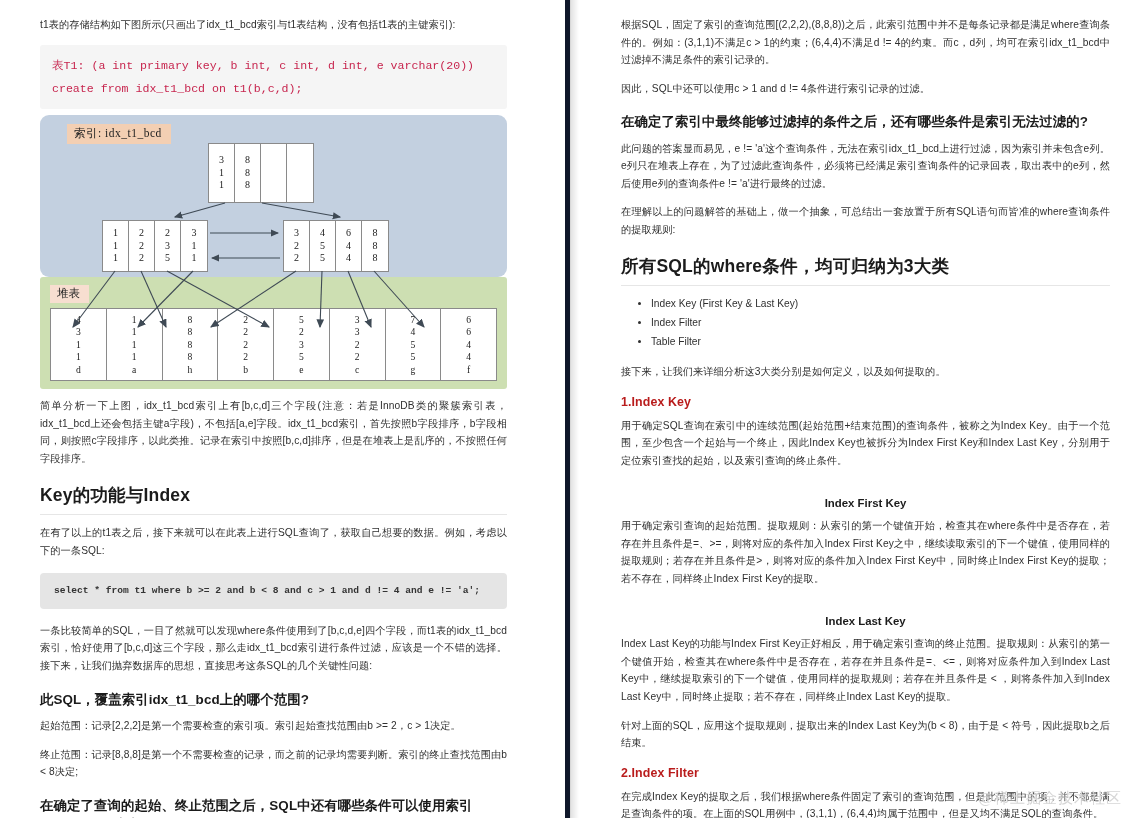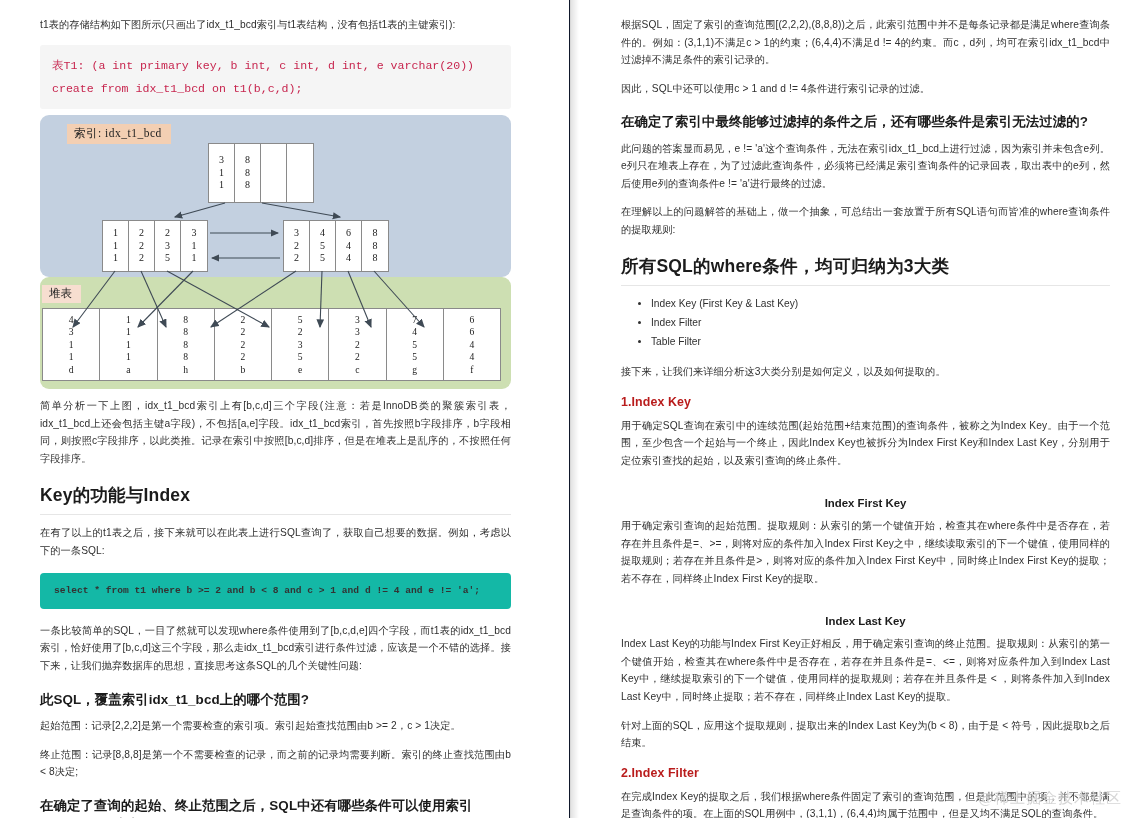--- a/index.html
+++ b/index.html
@@ -22,21 +22,21 @@
   .page {
     background: #ffffff;
     height: 818px;
     box-sizing: border-box;
     overflow: hidden;
     position: relative;
   }
   .page-left {
     width: 570px;
     padding: 16px 58px 0 40px;
-    border-right: 1px solid #0f172a;
+    border-right: 5px solid #0f172a;
   }
   .gutter {
     width: 0px;
   }
   .page-right {
     width: 570px;
     padding: 16px 30px 0 50px;
     border-left: 1px solid #d8d8d8;
     box-shadow: inset 3px 0 0 #ffffff;
   }
@@ -95,21 +95,21 @@
     padding: 9px 12px;
     margin: 9px 0 6px 0;
     font-family: "Liberation Mono", "DejaVu Sans Mono", monospace;
     font-size: 11.6px;
     color: #c7254e;
     line-height: 2.0;
     white-space: pre;
     overflow: hidden;
   }
   .sql-block {
-    background: #14b8a6;
+    background: #e5e5e5;
     border-radius: 4px;
     padding: 11px 14px;
     margin: 13px 0 13px 0;
     font-family: "Liberation Mono", "DejaVu Sans Mono", monospace;
     font-size: 9.6px;
     line-height: 1.5;
     color: #333333;
     font-weight: bold;
     overflow: hidden;
     white-space: nowrap;
@@ -132,22 +132,22 @@
     display: inline-block;
     background: #f3cfb3;
     color: #222;
     font-family: "Liberation Serif", "DejaVu Serif", serif;
     font-size: 11.5px;
     padding: 2px 9px 3px 7px;
     letter-spacing: 0.5px;
   }
   .heap-panel {
     background: #cddfb2;
-    border-radius: 9px;
-    padding: 6px 10px 8px 2px;
+    border-radius: 3px;
+    padding: 6px 10px 8px 10px;
     margin-top: 0px;
     position: relative;
   }
   .heap-tag {
     display: inline-block;
     background: #f7ded0;
     color: #222;
     font-family: "Liberation Serif", "DejaVu Serif", serif;
     font-size: 11.5px;
     padding: 1px 9px 2px 7px;

